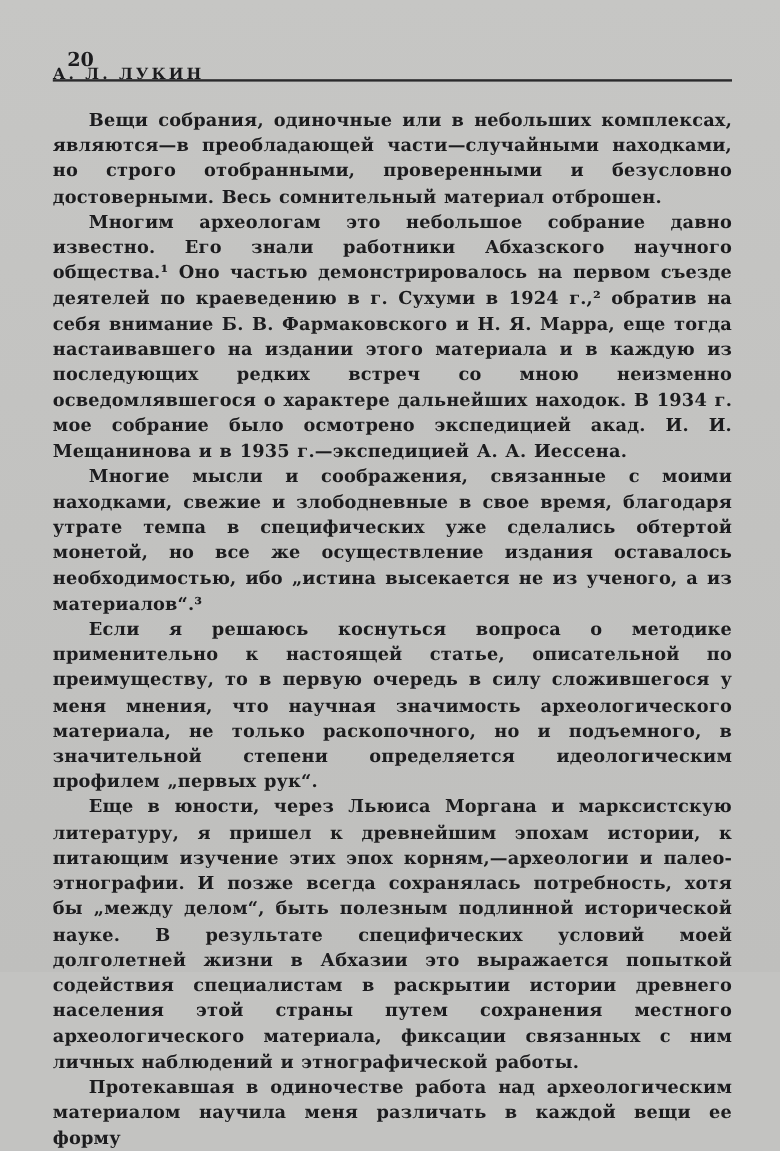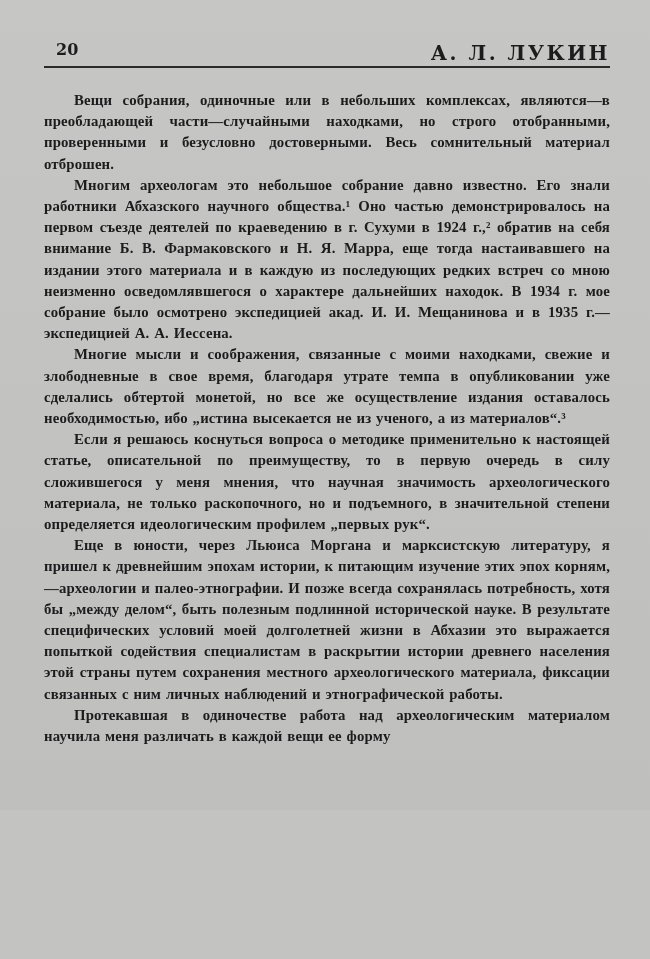--- a/index.html
+++ b/index.html
@@ -30,57 +30,56 @@
     position: absolute;
     left: 12px;
     top: 0;
     font-size: 16px;
     font-weight: 700;
   }
   .running-title {
     position: absolute;
     left: 0;
     right: 0;
-    top: 1px;
-    text-align: right;
-    font-size: 20px;
+    top: 15px;
+    text-align: left;
+    font-size: 13px;
     font-weight: 700;
     letter-spacing: 2.5px;
   }
   .header-rule {
     border: 0;
     border-top: 2px solid #2a2a2c;
     margin: 0 0 22px 0;
   }
   .body-text p {
     margin: 0;
     text-align: justify;
     text-indent: 30px;
     font-size: 14.8px;
     line-height: 21.2px;
     font-weight: 600;
     letter-spacing: 0.15px;
     word-spacing: 1px;
-    font-family: Liberation Serif, serif;
   }
 </style>
 </head>
 <body>
 
 <div class="page">
 
   <div class="page-header">
     <span class="page-number">20</span>
     <span class="running-title">А. Л. ЛУКИН</span>
   </div>
 
   <hr class="header-rule">
 
   <div class="body-text">
     <p>Вещи собрания, одиночные или в небольших комплексах, являются—в преобладающей части—случайными находками, но строго отобранными, проверенными и безусловно достоверными. Весь сомнительный материал отброшен.</p>
     <p>Многим археологам это небольшое собрание давно известно. Его знали работники Абхазского научного общества.¹ Оно частью демонстрировалось на первом съезде деятелей по краеведению в г. Сухуми в 1924 г.,² обратив на себя внимание Б. В. Фармаковского и Н. Я. Марра, еще тогда настаивавшего на издании этого материала и в каждую из последующих редких встреч со мною неизменно осведомлявшегося о характере дальнейших находок. В 1934 г. мое собрание было осмотрено экспедицией акад. И. И. Мещанинова и в 1935 г.—экспедицией А. А. Иессена.</p>
-    <p>Многие мысли и соображения, связанные с моими находками, свежие и злободневные в свое время, благодаря утрате темпа в опубликовании уже сделались обтертой монетой, но все же осуществление издания оставалось необходимостью, ибо „истина высекается не из ученого, а из материалов“.³</p>
+    <p>Многие мысли и соображения, связанные с моими находками, свежие и злободневные в свое время, благодаря утрате темпа в специфических уже сделались обтертой монетой, но все же осуществление издания оставалось необходимостью, ибо „истина высекается не из ученого, а из материалов“.³</p>
     <p>Если я решаюсь коснуться вопроса о методике применительно к настоящей статье, описательной по преимуществу, то в первую очередь в силу сложившегося у меня мнения, что научная значимость археологического материала, не только раскопочного, но и подъемного, в значительной степени определяется идеологическим профилем „первых рук“.</p>
     <p>Еще в юности, через Льюиса Моргана и марксистскую литературу, я пришел к древнейшим эпохам истории, к питающим изучение этих эпох корням,—археологии и палео-этнографии. И позже всегда сохранялась потребность, хотя бы „между делом“, быть полезным подлинной исторической науке. В результате специфических условий моей долголетней жизни в Абхазии это выражается попыткой содействия специалистам в раскрытии истории древнего населения этой страны путем сохранения местного археологического материала, фиксации связанных с ним личных наблюдений и этнографической работы.</p>
     <p>Протекавшая в одиночестве работа над археологическим материалом научила меня различать в каждой вещи ее форму</p>
   </div>
 
 </div>
 
 </body></html>

